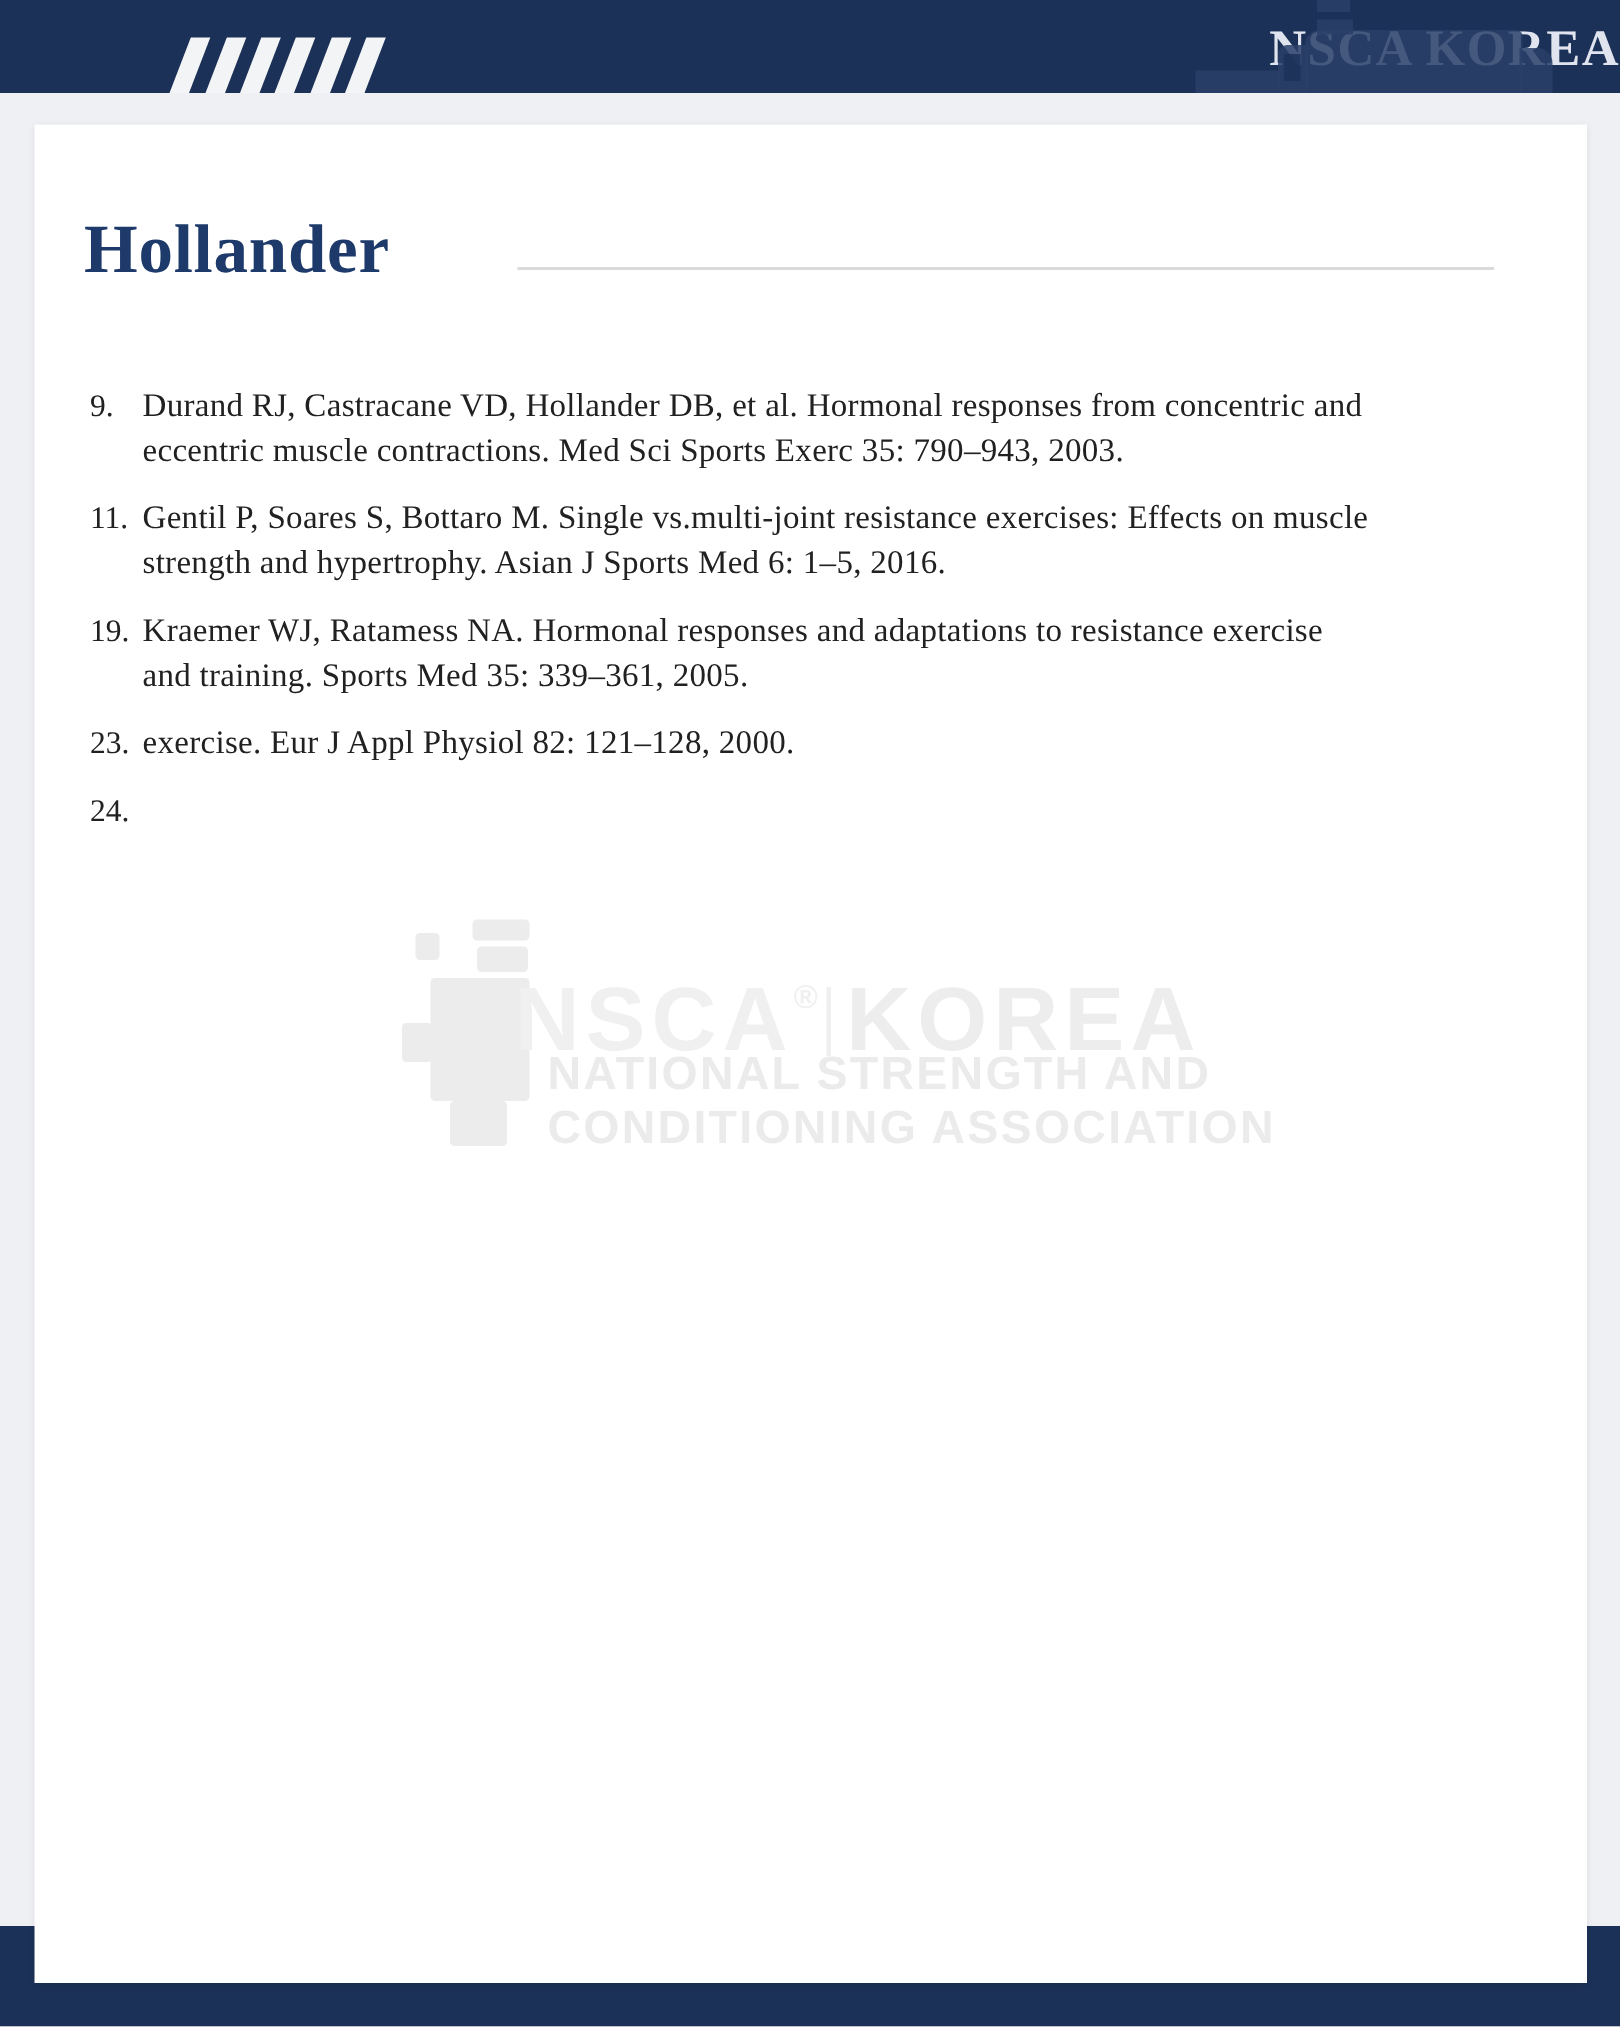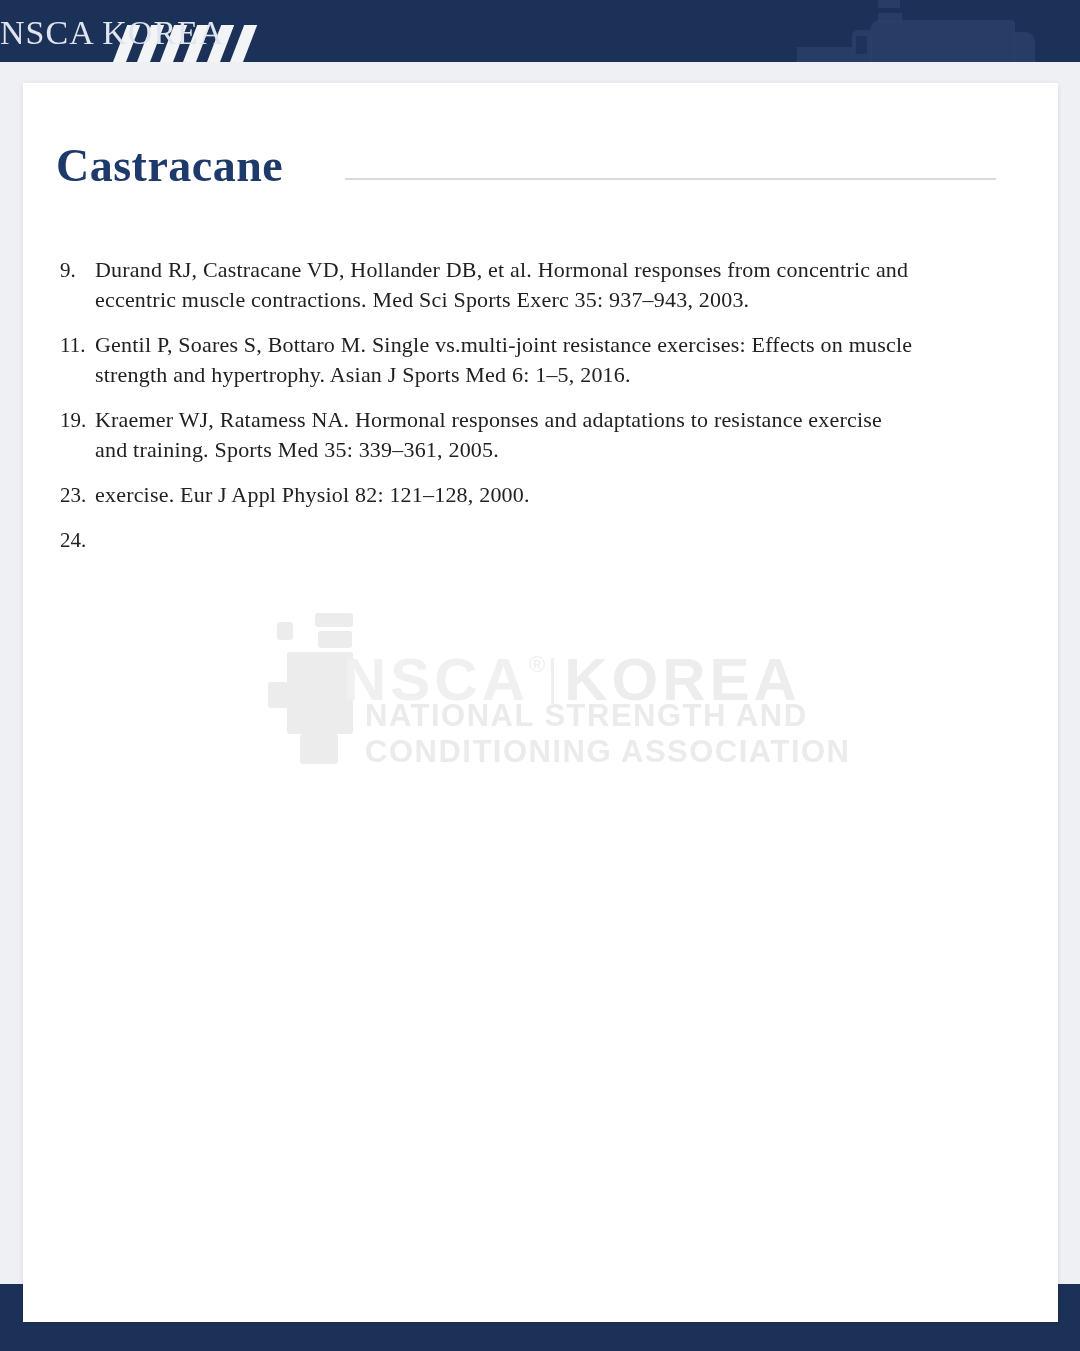--- a/index.html
+++ b/index.html
@@ -12,22 +12,22 @@
     --deco:#2a4068;
     --watermark:#ececec;
     --watermark_text:#ebebeb;
   }
   html,body{margin:0;padding:0;}
   body{font-family:"Liberation Serif",serif;background:var(--page_bg);}
   .page{position:relative;width:1080px;height:1351px;background:var(--page_bg);overflow:hidden;}
 
   
   .banner{position:absolute;left:0;top:0;width:1080px;height:62px;background:var(--navy);overflow:hidden;}
-  .banner-title{position:absolute;left:0;right:0;top:14px;text-align:left;
-    color:var(--banner_text);font-size:34px;font-weight:normal;letter-spacing:1px;}
+  .banner-title{position:absolute;left:0;right:0;top:14px;text-align:right;
+    color:var(--banner_text);font-size:34px;font-weight:bold;letter-spacing:1px;}
   .slashes{position:absolute;left:113px;bottom:0;height:37px;width:170px;}
   .slash{position:absolute;bottom:0;width:13px;height:37px;background:#f3f4f6;transform:skewX(-21deg);transform-origin:bottom left;}
   .banner-deco{position:absolute;right:0;top:0;width:300px;height:62px;}
   .deco{position:absolute;background:var(--deco);opacity:.85;}
 
   
   .footer-band{position:absolute;left:0;top:1284px;width:1080px;height:67px;background:var(--navy);}
 
   
   .card{position:absolute;left:23px;top:83px;width:1035px;height:1239px;background:#ffffff;
@@ -70,29 +70,29 @@
       <div class="wm-shape" style="left:295px;top:548px;width:34px;height:17px;"></div>
       <div class="wm-shape" style="left:254px;top:539px;width:16px;height:18px;"></div>
       <div class="wm-shape" style="left:264px;top:569px;width:66px;height:82px;"></div>
       <div class="wm-shape" style="left:245px;top:599px;width:20px;height:26px;"></div>
       <div class="wm-shape" style="left:277px;top:651px;width:38px;height:30px;"></div>
       <div class="wm-big"><span>NSCA</span><span class="reg">®</span><span class="sep"></span><span class="korea">KOREA</span></div>
       <div class="wm-line wm-line1">NATIONAL STRENGTH AND</div>
       <div class="wm-line wm-line2">CONDITIONING ASSOCIATION</div>
     </div>
 
-    <h1 class="page-title">Castracane</h1>
+    <h1 class="page-title">Hollander</h1>
     <div class="title-rule"></div>
 
     <div class="ref-list">
         <div class="ref-item">
           <div class="ref-num">9.</div>
           <div class="ref-text">
             <div class="ref-line">Durand RJ, Castracane VD, Hollander DB, et al. Hormonal responses from concentric and</div>
-            <div class="ref-line">eccentric muscle contractions. Med Sci Sports Exerc 35: 937–943, 2003.</div>
+            <div class="ref-line">eccentric muscle contractions. Med Sci Sports Exerc 35: 790–943, 2003.</div>
           </div>
         </div>
         <div class="ref-item">
           <div class="ref-num">11.</div>
           <div class="ref-text">
             <div class="ref-line">Gentil P, Soares S, Bottaro M. Single vs.multi-joint resistance exercises: Effects on muscle</div>
             <div class="ref-line">strength and hypertrophy. Asian J Sports Med 6: 1–5, 2016.</div>
           </div>
         </div>
         <div class="ref-item">

